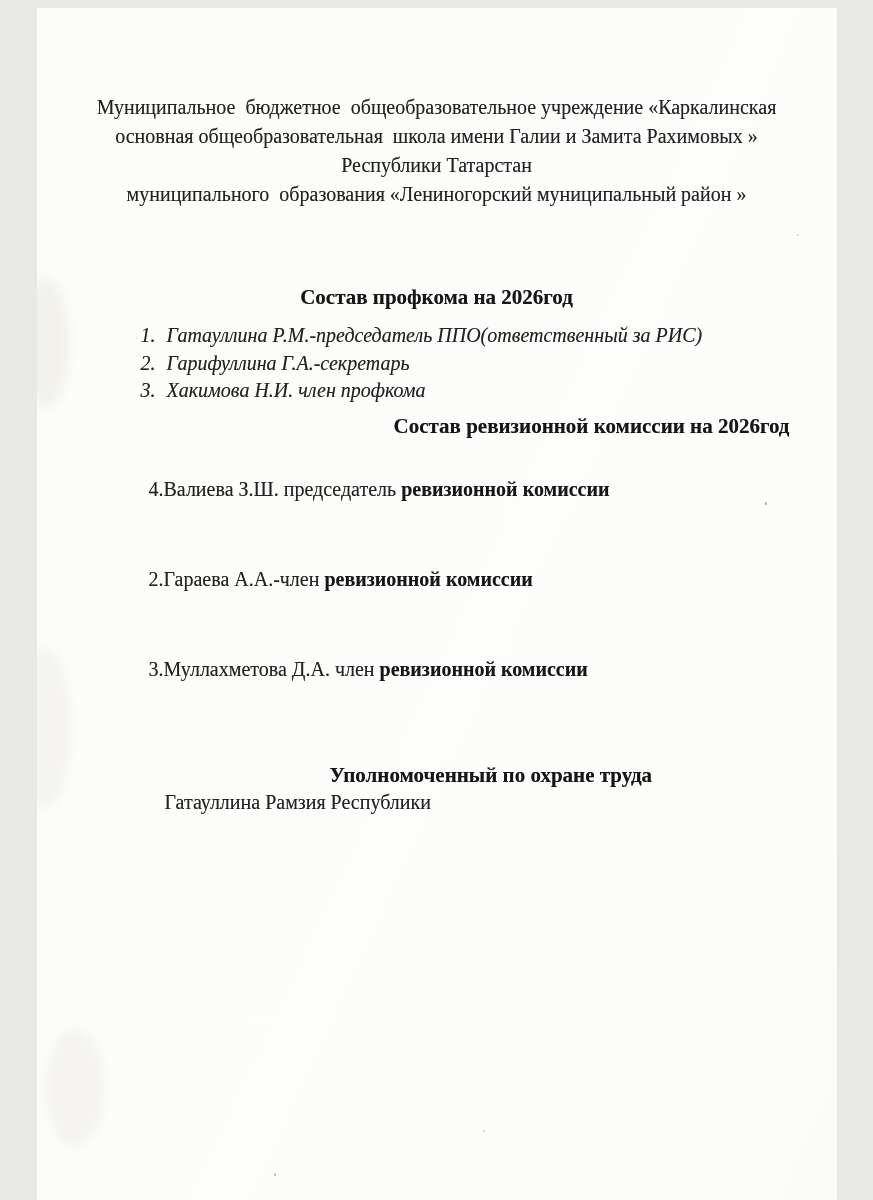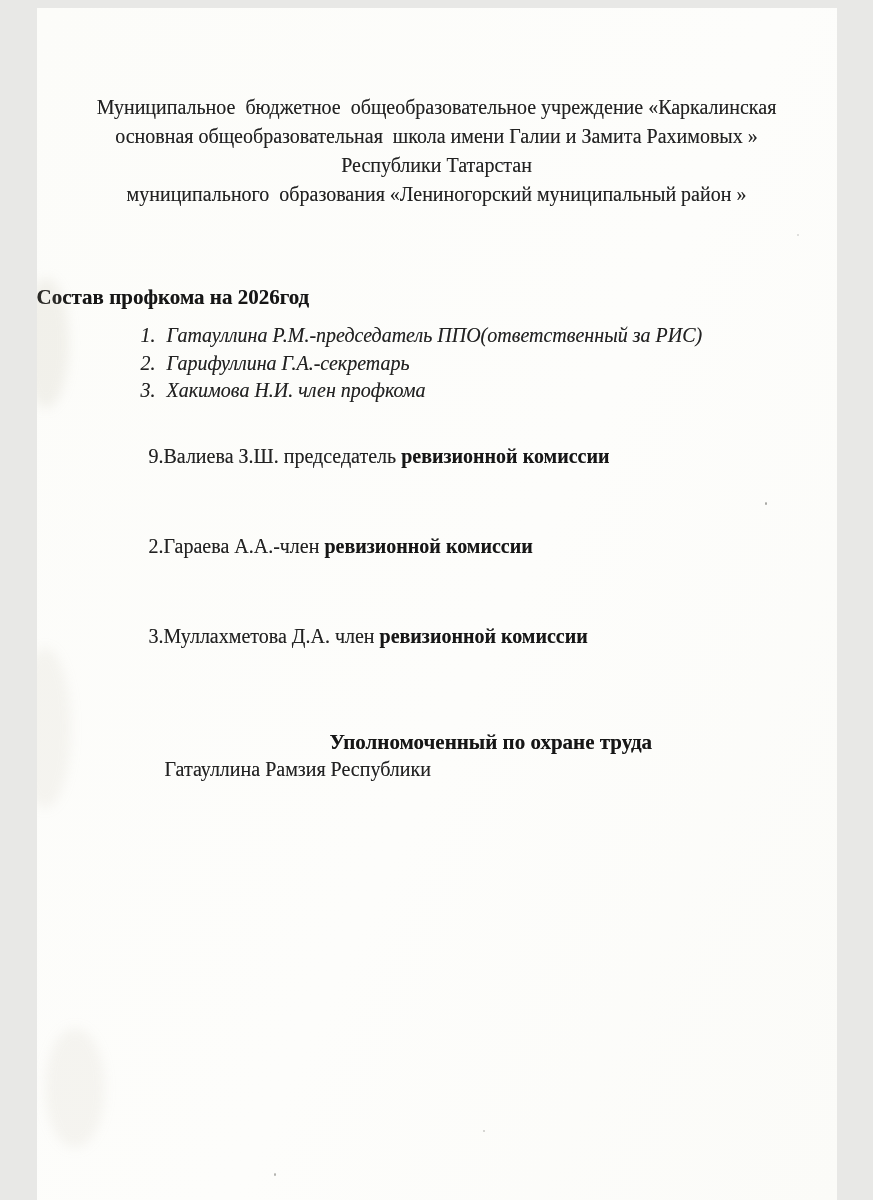--- a/index.html
+++ b/index.html
@@ -72,21 +72,21 @@
     font-weight: bold;
     font-size: 21px;
     line-height: 24px;
     color: #161616;
     margin: 0;
     text-shadow: 0 0 0.5px rgba(20,20,20,0.5);
     white-space: pre-wrap;
   }
   .h-profkom {
     margin-top: 76px;
-    text-align: left;
+    text-align: center;
   }
   .h-revision {
     margin-top: 9px;
     margin-left: 357px;
   }
   .h-safety {
     margin-top: 58px;
     margin-left: 293px;
   }
 
@@ -159,24 +159,25 @@
       <span class="num">1.</span><span class="txt">Гатауллина Р.М.-председатель ППО(ответственный за РИС)</span>
     </div>
     <div class="pitem">
       <span class="num">2.</span><span class="txt">Гарифуллина Г.А.-секретарь</span>
     </div>
     <div class="pitem">
       <span class="num">3.</span><span class="txt">Хакимова Н.И. член профкома</span>
     </div>
   </div>
 
+  <div class="heading h-revision">Состав ревизионной комиссии на 2026год</div>
 
   <div class="rlist">
     <div class="ritem">
-      <span class="txt">9.Валиева З.Ш. председатель </span><span class="bold-part">ревизионной комиссии</span>
+      <span class="txt">4.Валиева З.Ш. председатель </span><span class="bold-part">ревизионной комиссии</span>
     </div>
     <div class="ritem">
       <span class="txt">2.Гараева А.А.-член </span><span class="bold-part">ревизионной комиссии</span>
     </div>
     <div class="ritem">
       <span class="txt">3.Муллахметова Д.А. член </span><span class="bold-part">ревизионной комиссии</span>
     </div>
   </div>
 
   <div class="heading h-safety">Уполномоченный по охране труда</div>

